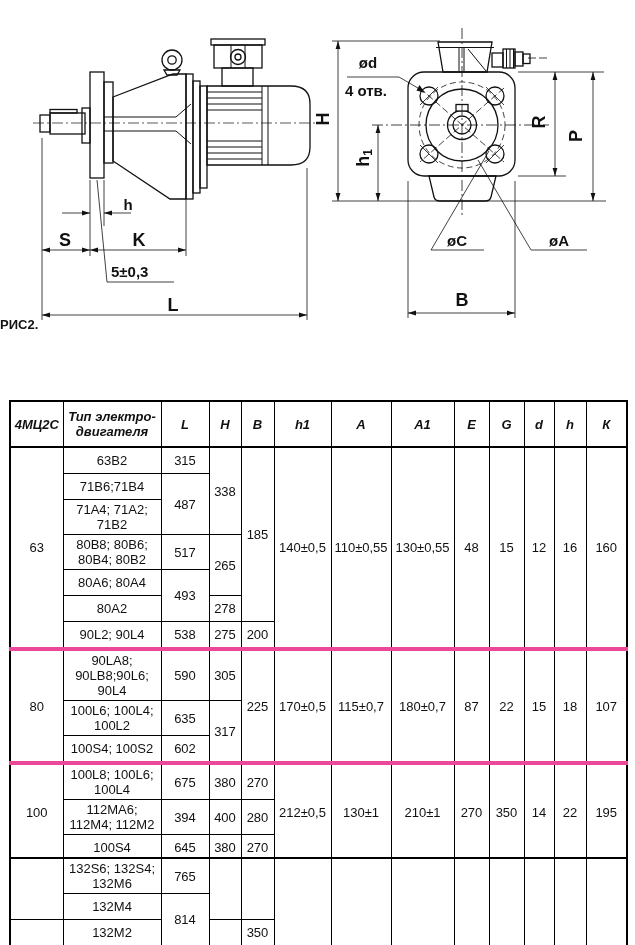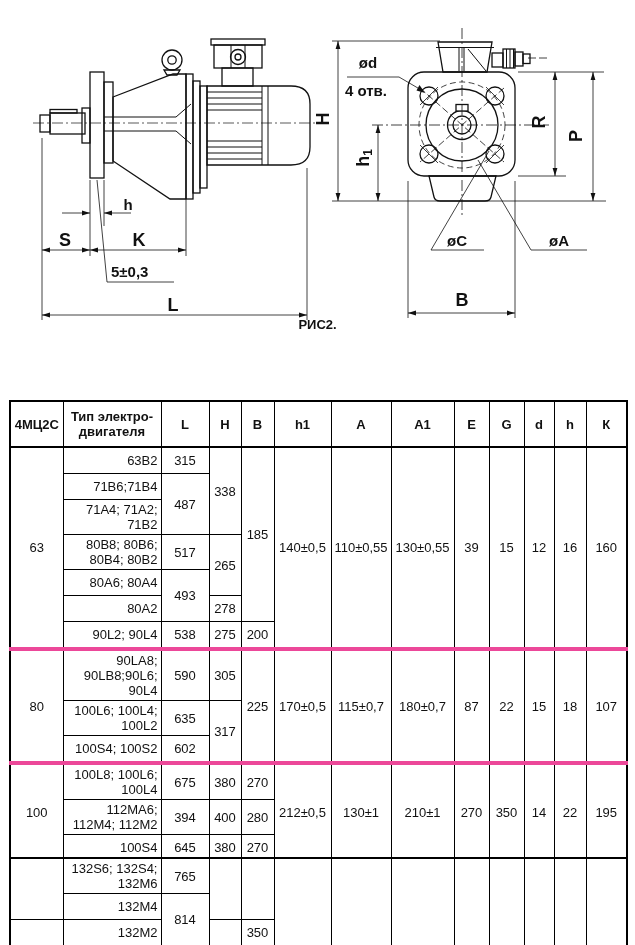--- a/index.html
+++ b/index.html
@@ -1,30 +1,30 @@
 <!DOCTYPE html>
 <html><head>
 <meta charset="utf-8">
 <style>
   html,body{margin:0;padding:0;background:#fff;}
   .page{position:relative;width:635px;height:945px;background:#fff;overflow:hidden;
         font-family:"Liberation Sans",sans-serif;color:#111;}
   svg text{font-family:"Liberation Sans",sans-serif;fill:#111;}
   .dimlbl{font-size:18px;font-weight:bold;}
   .dimlbl-sm{font-size:15px;font-weight:bold;}
-  .caption{position:absolute;top:317px;left:0;width:635px;text-align:center;
+  .caption{position:absolute;top:317px;left:0;width:635px;text-align:left;
            font-size:13px;font-weight:bold;line-height:15px;}
   table.t{border-collapse:collapse;table-layout:fixed;position:absolute;left:9px;
           border:2px solid #000;background:#fff;}
   table.t td,table.t th{border:1px solid #000;font-size:13px;line-height:15px;
           text-align:center;vertical-align:middle;padding:2px;overflow:hidden;
           height:21px;font-weight:normal;}
-  table.t th{font-weight:bold;height:40px;}
+  table.t th{font-weight:bold;height:40px;font-style:italic;}
   table.t thead th{border-bottom:2px solid #000;}
-  table.t .motor{text-align:right;padding:2px 3px;white-space:pre-line;}
+  table.t .motor{text-align:center;padding:2px 3px;white-space:pre-line;}
   tr.grp td{border-top:4px solid #ec4899;}
   .main{top:400px;width:617px;}
   .extra{top:857px;width:617px;}
 </style>
 </head>
 <body>
 
 <div class="page">
 
 <svg width="635" height="360" viewBox="0 0 635 360">
@@ -213,21 +213,21 @@
 
     <tr>
       <td rowspan="7">63</td>
       <td class="motor">63В2</td>
       <td>315</td>
       <td rowspan="3">338</td>
       <td rowspan="6">185</td>
       <td rowspan="7">140±0,5</td>
       <td rowspan="7">110±0,55</td>
       <td rowspan="7">130±0,55</td>
-      <td rowspan="7">39</td>
+      <td rowspan="7">48</td>
       <td rowspan="7">15</td>
       <td rowspan="7">12</td>
       <td rowspan="7">16</td>
       <td rowspan="7">160</td>
     </tr>
     <tr>
       <td class="motor">71В6;71В4</td>
       <td rowspan="2">487</td>
     </tr>
     <tr>

